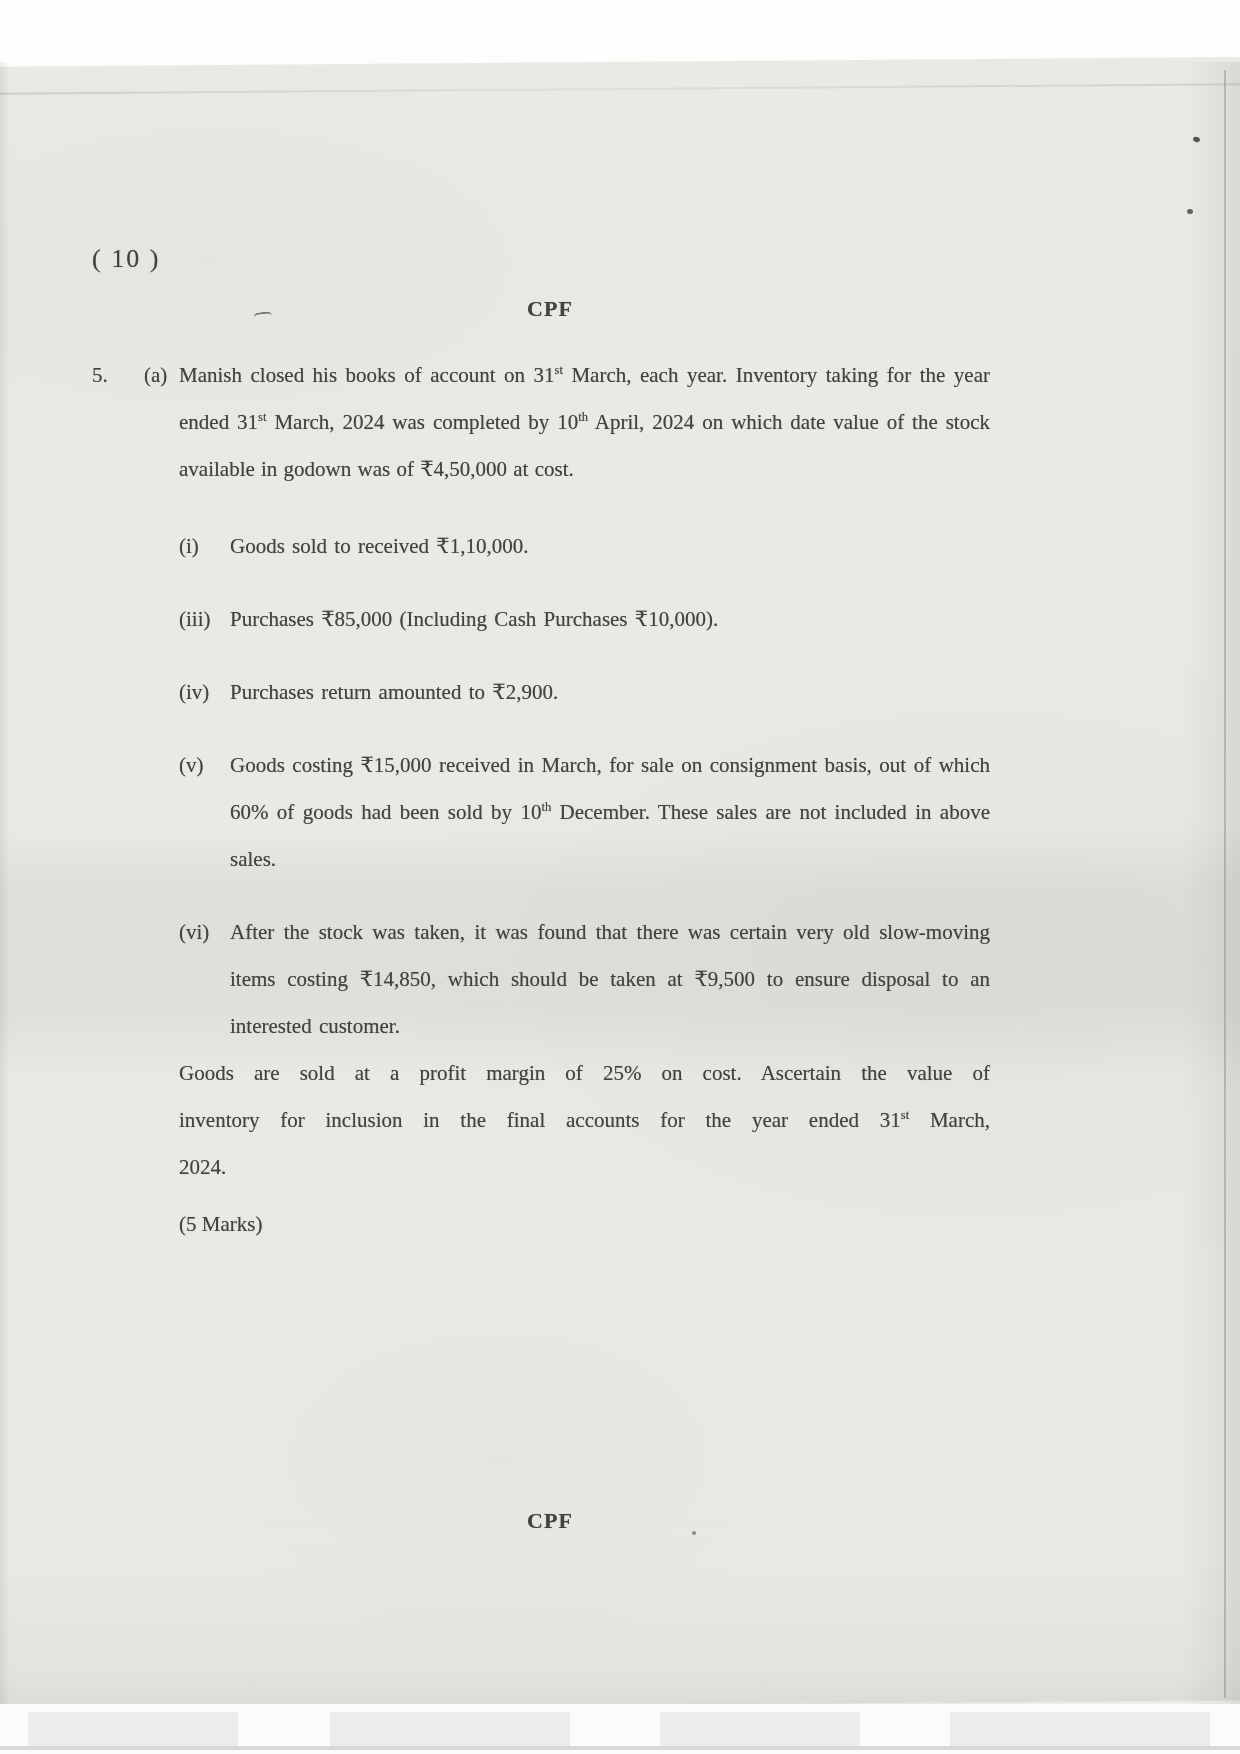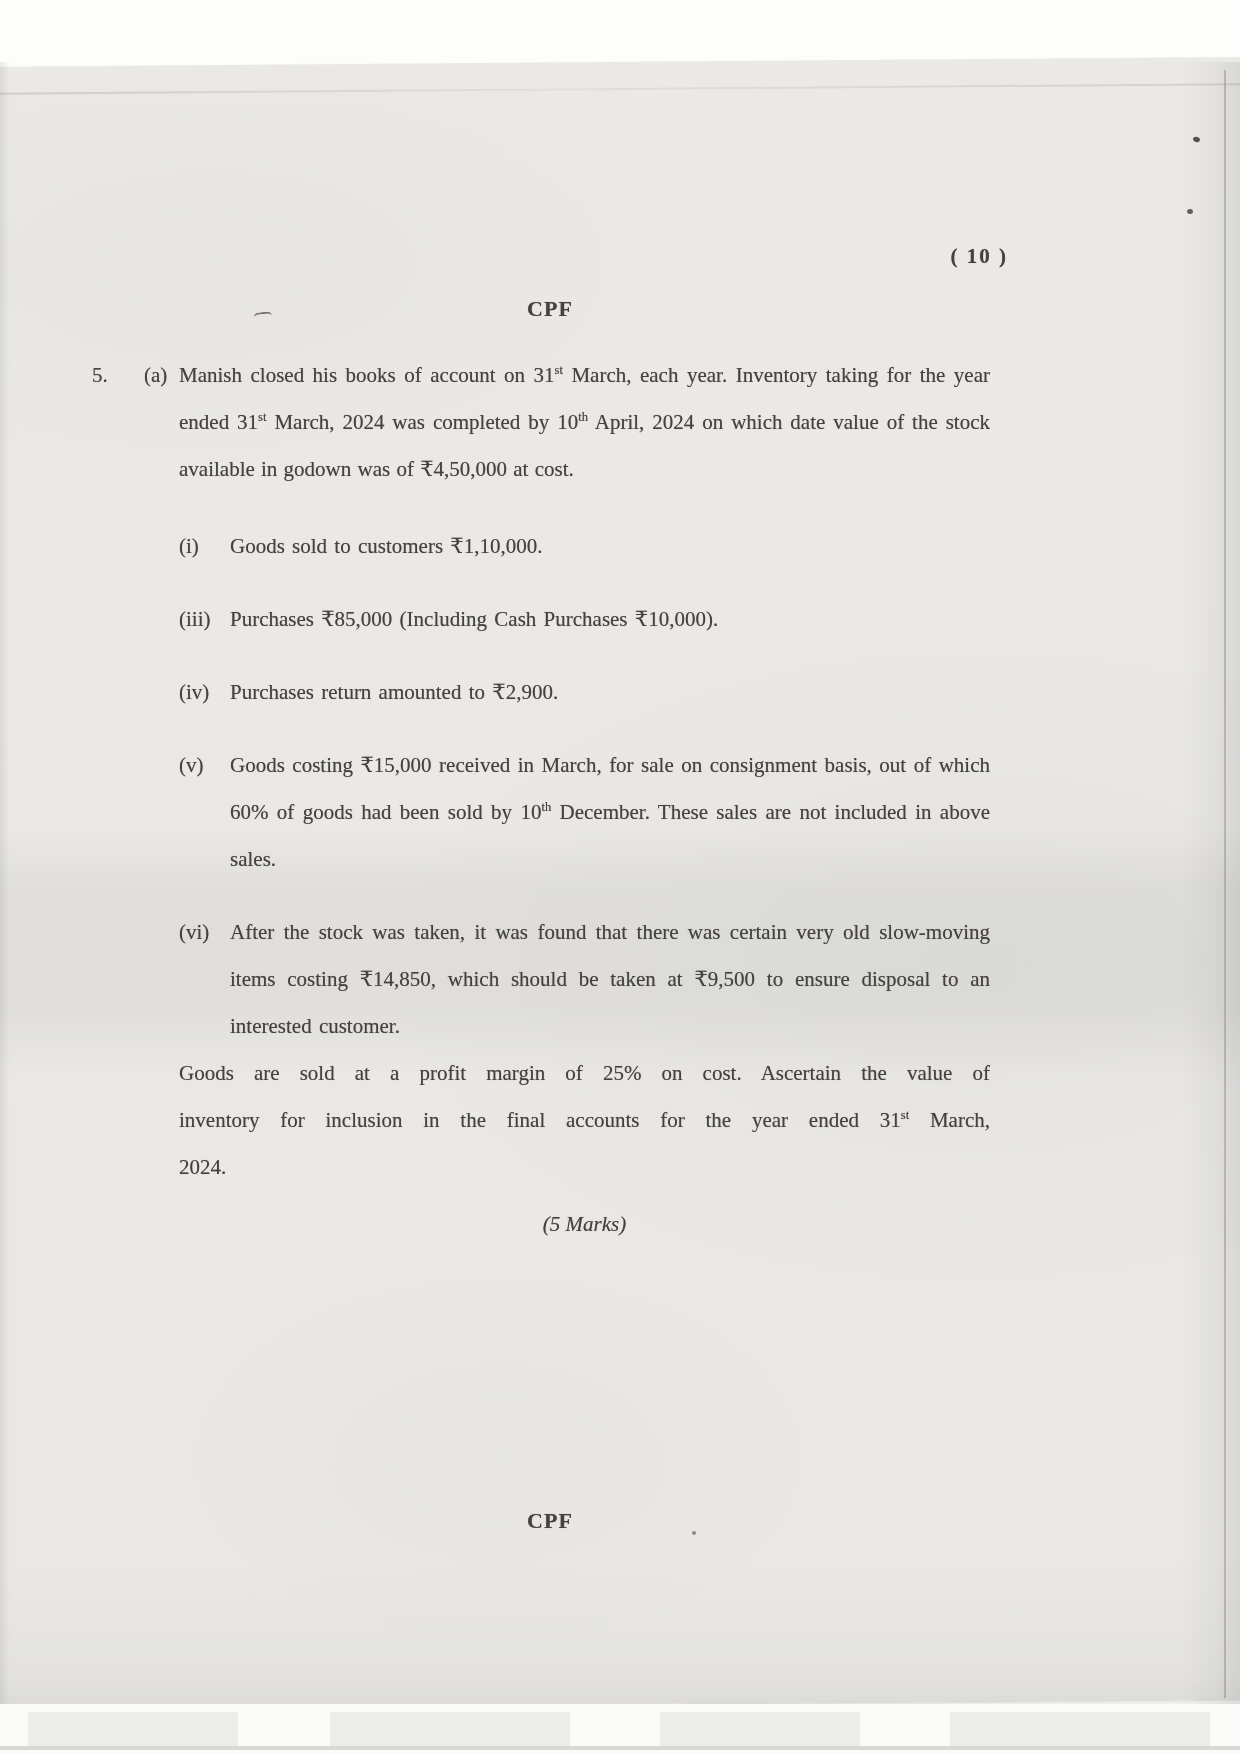--- a/index.html
+++ b/index.html
@@ -59,35 +59,35 @@
   .speck.s2{left:1187px;top:209px;width:6px;height:5px;background:#63615c;transform:rotate(-12deg);}
   .speck.s3{left:692px;top:1531px;width:4px;height:4px;background:#8d8b86;}
   .smudge{
     position:absolute;left:254px;top:312px;width:18px;height:7px;
     border-top:2.5px solid rgba(95,93,88,0.85);border-radius:50%/80%;
     transform:rotate(-6deg);
   }
   
   .content{position:absolute;left:92px;top:0;width:916px;}
   .ink{color:#44423f;text-shadow:0 0 0.7px rgba(62,60,56,0.5);}
-  .page-number{position:absolute;top:244px;left:0;width:100%;text-align:right;font-size:21px;letter-spacing:2px;font-weight:bold;}
+  .page-number{position:absolute;top:244px;left:0;width:100%;text-align:left;font-size:26px;letter-spacing:2px;}
   .cpf-header{position:absolute;top:296px;left:0;width:100%;text-align:center;font-size:22px;font-weight:bold;letter-spacing:1px;}
   .question{position:absolute;top:352px;left:0;width:916px;font-size:21px;line-height:47px;}
   .q-num{position:absolute;left:0;top:0;}
   .q-part{position:absolute;left:52px;top:0;}
   .q-body{margin-left:87px;width:811px;}
   .q-body > * + *{margin-top:30px;}
   .para{margin:0;text-align:justify;word-spacing:1px;}
   .items{margin-top:30px;}
   .item{display:flex;}
   .item + .item{margin-top:26px;}
   .item-label{flex:0 0 51px;}
   .item-text{flex:1;text-align:justify;word-spacing:2px;}
   .closing{margin:0;text-align:justify;word-spacing:11px;}
-  .marks-line{margin-top:10px;text-align:center;word-spacing:normal;font-style:italic;}
+  .marks-line{margin-top:10px;text-align:left;word-spacing:normal;}
   .cpf-footer{position:absolute;top:1508px;left:0;width:100%;text-align:center;font-size:22px;font-weight:bold;letter-spacing:1px;}
   sup{font-size:0.60em;vertical-align:super;line-height:0;letter-spacing:0;}
 </style>
 </head>
 <body>
 
 <div class="paper"></div>
 <div class="top-edge-line"></div>
 <div class="mid-shade-band"></div>
 <div class="right-edge-shade"></div>
@@ -117,21 +117,21 @@
 
     <div class="q-body">
 
       <p class="para"><span>Manish closed his books of account on 31</span><sup>st</sup><span> March, each year. Inventory taking for the year ended 31</span><sup>st</sup><span> March, 2024 was completed by 10</span><sup>th</sup><span> April, 2024 on which date value of the stock available in godown was of ₹4,50,000 at cost.</span></p>
 
 
       <div class="items">
 
         <div class="item">
           <span class="item-label">(i)</span>
-          <div class="item-text"><span>Goods sold to customers ₹1,10,000.</span></div>
+          <div class="item-text"><span>Goods sold to received ₹1,10,000.</span></div>
         </div>
 
 
         <div class="item">
           <span class="item-label">(iii)</span>
           <div class="item-text"><span>Purchases ₹85,000 (Including Cash Purchases ₹10,000).</span></div>
         </div>
 
         <div class="item">
           <span class="item-label">(iv)</span>

